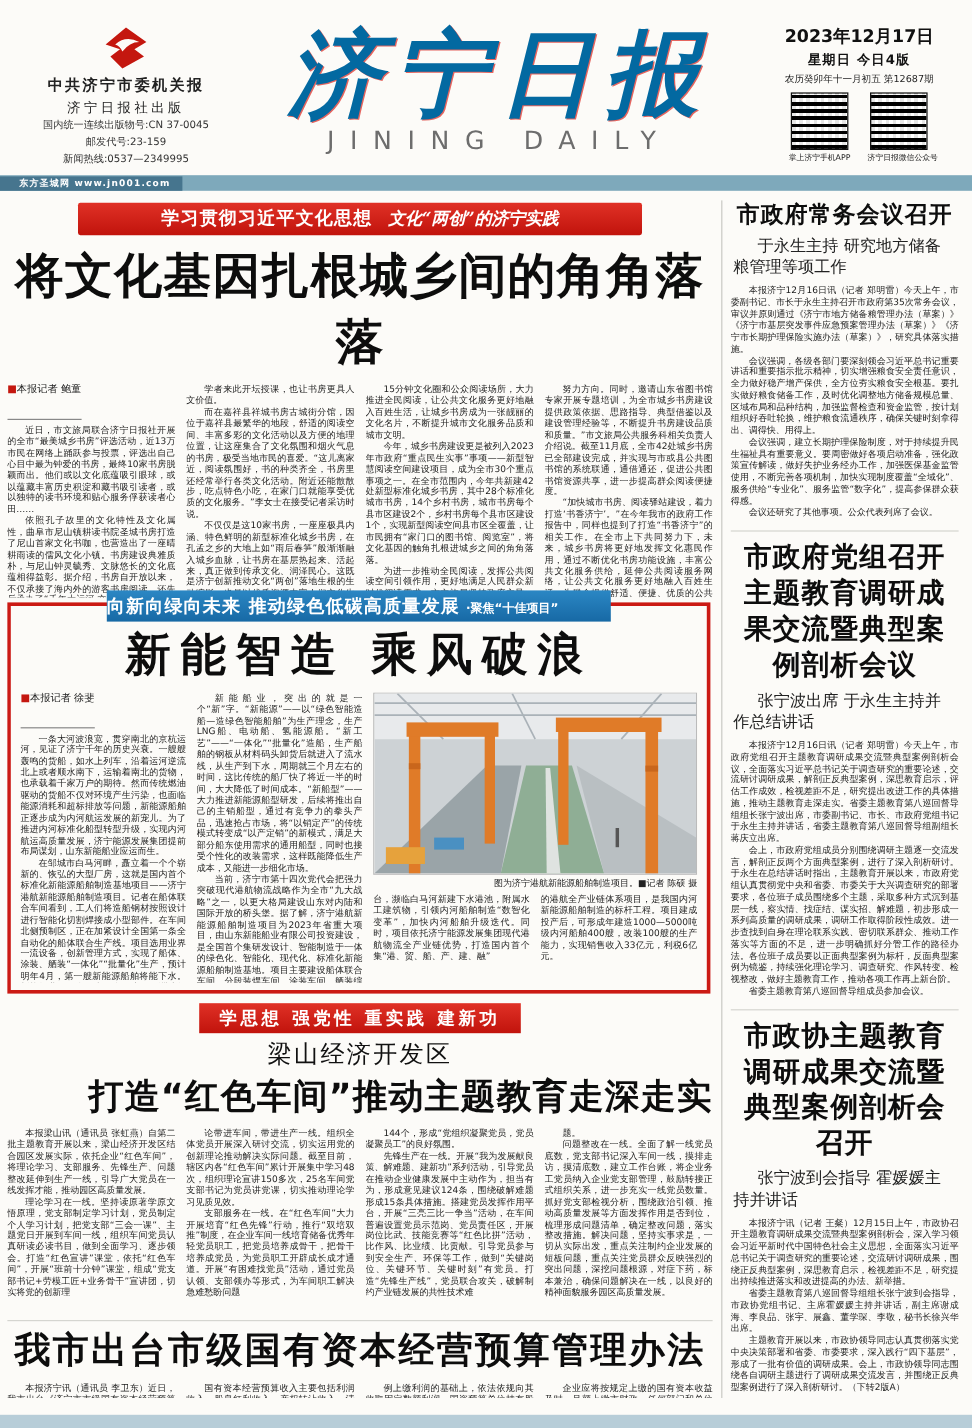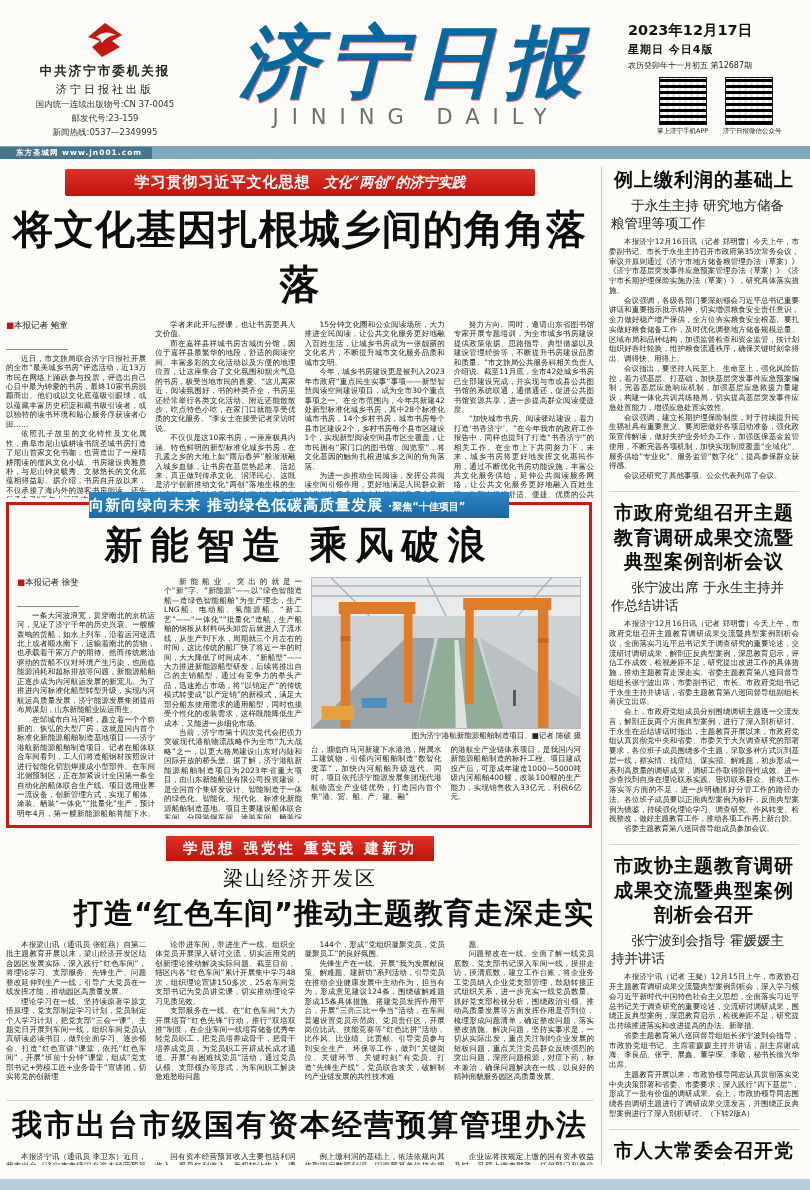--- a/index.html
+++ b/index.html
@@ -11,21 +11,21 @@
   .masthead { height:146px; display:flex; align-items:center; }
   .mh-left { width:198px; text-align:center; color:#333; padding-top:14px; }
   .mh-left .logo { margin:0 auto 4px; width:46px; height:38px; }
   .mh-org1 { font-size:12.5px; font-weight:bold; letter-spacing:2px; color:#222; }
   .mh-org2 { font-size:11px; letter-spacing:3px; margin-top:2px; color:#222; }
   .mh-meta { font-size:8.5px; margin-top:2px; color:#333; }
   .mh-center { flex:1; text-align:center; padding-top:4px; }
   .paper-title { font-family:"DejaVu Serif","Liberation Serif",serif; font-style:italic; font-weight:bold;
                  font-size:78px; color:#0369a1; letter-spacing:10px; line-height:1.05; text-shadow:1px 1px 0 #e5655f; }
   .paper-title-en { font-size:21px; color:#6d6d6d; letter-spacing:13px; margin-top:2px; font-weight:500; }
-  .mh-right { width:176px; text-align:left; padding-top:10px; }
+  .mh-right { width:176px; text-align:center; padding-top:10px; }
   .mh-date1 { font-size:14.5px; font-weight:bold; color:#111; }
   .mh-date2 { font-size:11px; font-weight:bold; color:#111; margin-top:2px; letter-spacing:1px; }
   .mh-date3 { font-size:8px; color:#222; margin-top:3px; }
   .qr-row { display:flex; justify-content:center; gap:14px; margin-top:6px; }
   .qr { width:52px; }
   .qr-box { width:48px; height:48px; margin:0 auto; border:1px solid #111; background:
       repeating-linear-gradient(0deg,#000 0 3px,rgba(255,255,255,.9) 3px 6px),
       repeating-linear-gradient(90deg,#000 0 3px,#fff 3px 6px); }
   .qr-label { font-size:6.5px; color:#222; margin-top:2px; white-space:nowrap; }
 
@@ -74,21 +74,21 @@
 
   
   .budget { border-top:1px solid #d5d5d0; margin-top:8px; padding-top:4px; }
   .budget-headline { text-align:center; font-size:30px; font-weight:bold; color:#0d0d0d; letter-spacing:2px; margin-bottom:6px; }
   .budget-body { height:104px; }
 
   
   .ra { margin-bottom:10px; }
   .ra + .ra { border-top:1px solid #d5d5d0; padding-top:8px; }
   .ra-headline { text-align:center; font-size:19px; font-weight:bold; color:#0d0d0d; line-height:1.3; letter-spacing:1px; }
-  .ra-headline.small { font-size:19px; }
+  .ra-headline.small { font-size:23px; }
   .ra-subhead { font-family:"DejaVu Serif","Liberation Serif",serif; font-size:13.5px; color:#222;
                 line-height:1.35; margin:4px 2px 5px; text-indent:1.5em; }
   .ra-body { font-size:7.5px; line-height:1.3; text-align:justify; color:#1c1c1c; }
   .ra-body p { text-indent:2em; margin:0; }
 
   .bottom-bar { position:absolute; left:0; bottom:0; width:810px; height:11px; background:#b7cdd8; }
 </style>
 </head>
 <body>
 
@@ -229,21 +229,21 @@
           </div>
         </div>
       </div>
 
       <div>
         <div class="red-banner">学思想 强党性 重实践 建新功</div>
         <div class="kicker">梁山经济开发区</div>
         <div class="ls-headline">打造“红色车间”推动主题教育走深走实</div>
         <div class="cols4 ls-body">
           <div class="ncol">
-              <p>本报梁山讯（通讯员 张虹燕）自第二批主题教育开展以来，梁山经济开发区结合园区发展实际，深入践行“红色车间”，将理论学习、支部服务、先锋生产、问题整改延伸到生产一线，引导广大党员在一线发挥才能，推动园区高质量发展。</p>
+              <p>本报梁山讯（通讯员 张虹燕）自第二批主题教育开展以来，梁山经济开发区结合园区发展实际，依托企业“红色车间”，将理论学习、支部服务、先锋生产、问题整改延伸到生产一线，引导广大党员在一线发挥才能，推动园区高质量发展。</p>
               <p>理论学习在一线。坚持读原著学原文悟原理，党支部制定学习计划，党员制定个人学习计划，把党支部“三会一课”、主题党日开展到车间一线，组织车间党员认真研读必读书目，做到全面学习、逐步领会。打造“红色宣讲”课堂，依托“红色车间”，开展“班前十分钟”课堂，组成“党支部书记+劳模工匠+业务骨干”宣讲团，切实将党的创新理</p>
             </div>
           <div class="ncol">
               <p>论带进车间，带进生产一线。组织全体党员开展深入研讨交流，切实运用党的创新理论推动解决实际问题。截至目前，辖区内各“红色车间”累计开展集中学习48次，组织理论宣讲150多次，25名车间党支部书记为党员讲党课，切实推动理论学习见质见效。</p>
               <p>支部服务在一线。在“红色车间”大力开展培育“红色先锋”行动，推行“双培双推”制度，在企业车间一线培育储备优秀年轻党员职工，把党员培养成骨干，把骨干培养成党员，为党员职工开辟成长成才通道。开展“有困难找党员”活动，通过党员认领、支部领办等形式，为车间职工解决急难愁盼问题</p>
             </div>
           <div class="ncol">
               <p>144个，形成“党组织凝聚党员，党员凝聚员工”的良好氛围。</p>
               <p>先锋生产在一线。开展“我为发展献良策、解难题、建新功”系列活动，引导党员在推动企业健康发展中主动作为，担当有为，形成意见建议124条，围绕破解难题形成15条具体措施。搭建党员发挥作用平台，开展“三亮三比一争当”活动，在车间普遍设置党员示范岗、党员责任区，开展岗位比武、技能竞赛等“红色比拼”活动，比作风、比业绩、比贡献。引导党员参与到安全生产、环保等工作，做到“关键岗位、关键环节、关键时刻”有党员。打造“先锋生产线”，党员联合攻关，破解制约产业链发展的共性技术难</p>
             </div>
@@ -269,26 +269,25 @@
           <div class="ncol">
               <p>企业应将按规定上缴的国有资本收益及时、足额上缴市财政，任何部门和单位不得擅自减免。市级国有资本经营预算支出应当按照批复的预算执行，未经批准不得擅自调剂。市财政局牵头实施市级国有资本经营预算绩效管理。国资预算单位应当对所监管（所属）企业设置上缴国有资本收益情况的考核指标，纳入企业年度高质量发展绩效考核内容。市财政局、审计局等部门依法对市级国有资本经营预算进行财会监督和审计监督，进一步强化市级国有资本经营预算管理的纪律性和严肃性。</p>
             </div>
         </div>
       </div>
     </div>
 
     <div class="right-col">
 
       <div class="ra">
-        <div class="ra-headline">例上缴利润的基础上</div>
+        <div class="ra-headline">市政府常务会议召开</div>
         <div class="ra-subhead">于永生主持  研究地方储备粮管理等项工作</div>
         <div class="ra-body">
             <p>本报济宁12月16日讯（记者 郑明雷）今天上午，市委副书记、市长于永生主持召开市政府第35次常务会议，审议并原则通过《济宁市地方储备粮管理办法（草案）》《济宁市基层突发事件应急预案管理办法（草案）》《济宁市长期护理保险实施办法（草案）》，研究具体落实措施。</p>
             <p>会议强调，各级各部门要深刻领会习近平总书记重要讲话和重要指示批示精神，切实增强粮食安全责任意识，全力做好稳产增产保供，全方位夯实粮食安全根基。要扎实做好粮食储备工作，及时优化调整地方储备规模总量、区域布局和品种结构，加强监督检查和资金监管，按计划组织好吞吐轮换，维护粮食流通秩序，确保关键时刻拿得出、调得快、用得上。</p>
-            <p>会议指出，要坚持人民至上、生命至上，强化风险防控，着力强基层、打基础，加快基层突发事件应急预案编制，完善基层应急响应机制，加强基层应急救援力量建设，构建一体化共训共练格局，切实提高基层突发事件应急处置能力，增强应急处置实效性。</p>
             <p>会议强调，建立长期护理保险制度，对于持续提升民生福祉具有重要意义。要周密做好各项启动准备，强化政策宣传解读，做好失护业务经办工作，加强医保基金监管使用，不断完善各项机制，加快实现制度覆盖“全域化”、服务供给“专业化”、服务监管“数字化”，提高参保群众获得感。</p>
             <p>会议还研究了其他事项。公众代表列席了会议。</p>
           </div>
       </div>
 
       <div class="ra">
         <div class="ra-headline small">市政府党组召开主题教育调研成果交流暨典型案例剖析会议</div>
         <div class="ra-subhead">张宁波出席  于永生主持并作总结讲话</div>
         <div class="ra-body">
             <p>本报济宁12月16日讯（记者 郑明雷）今天上午，市政府党组召开主题教育调研成果交流暨典型案例剖析会议，全面落实习近平总书记关于调查研究的重要论述，交流研讨调研成果，解剖正反典型案例，深思教育启示，评估工作成效，检视差距不足，研究提出改进工作的具体措施，推动主题教育走深走实。省委主题教育第八巡回督导组组长张宁波出席，市委副书记、市长、市政府党组书记于永生主持并讲话，省委主题教育第八巡回督导组副组长蒋庆立出席。</p>

